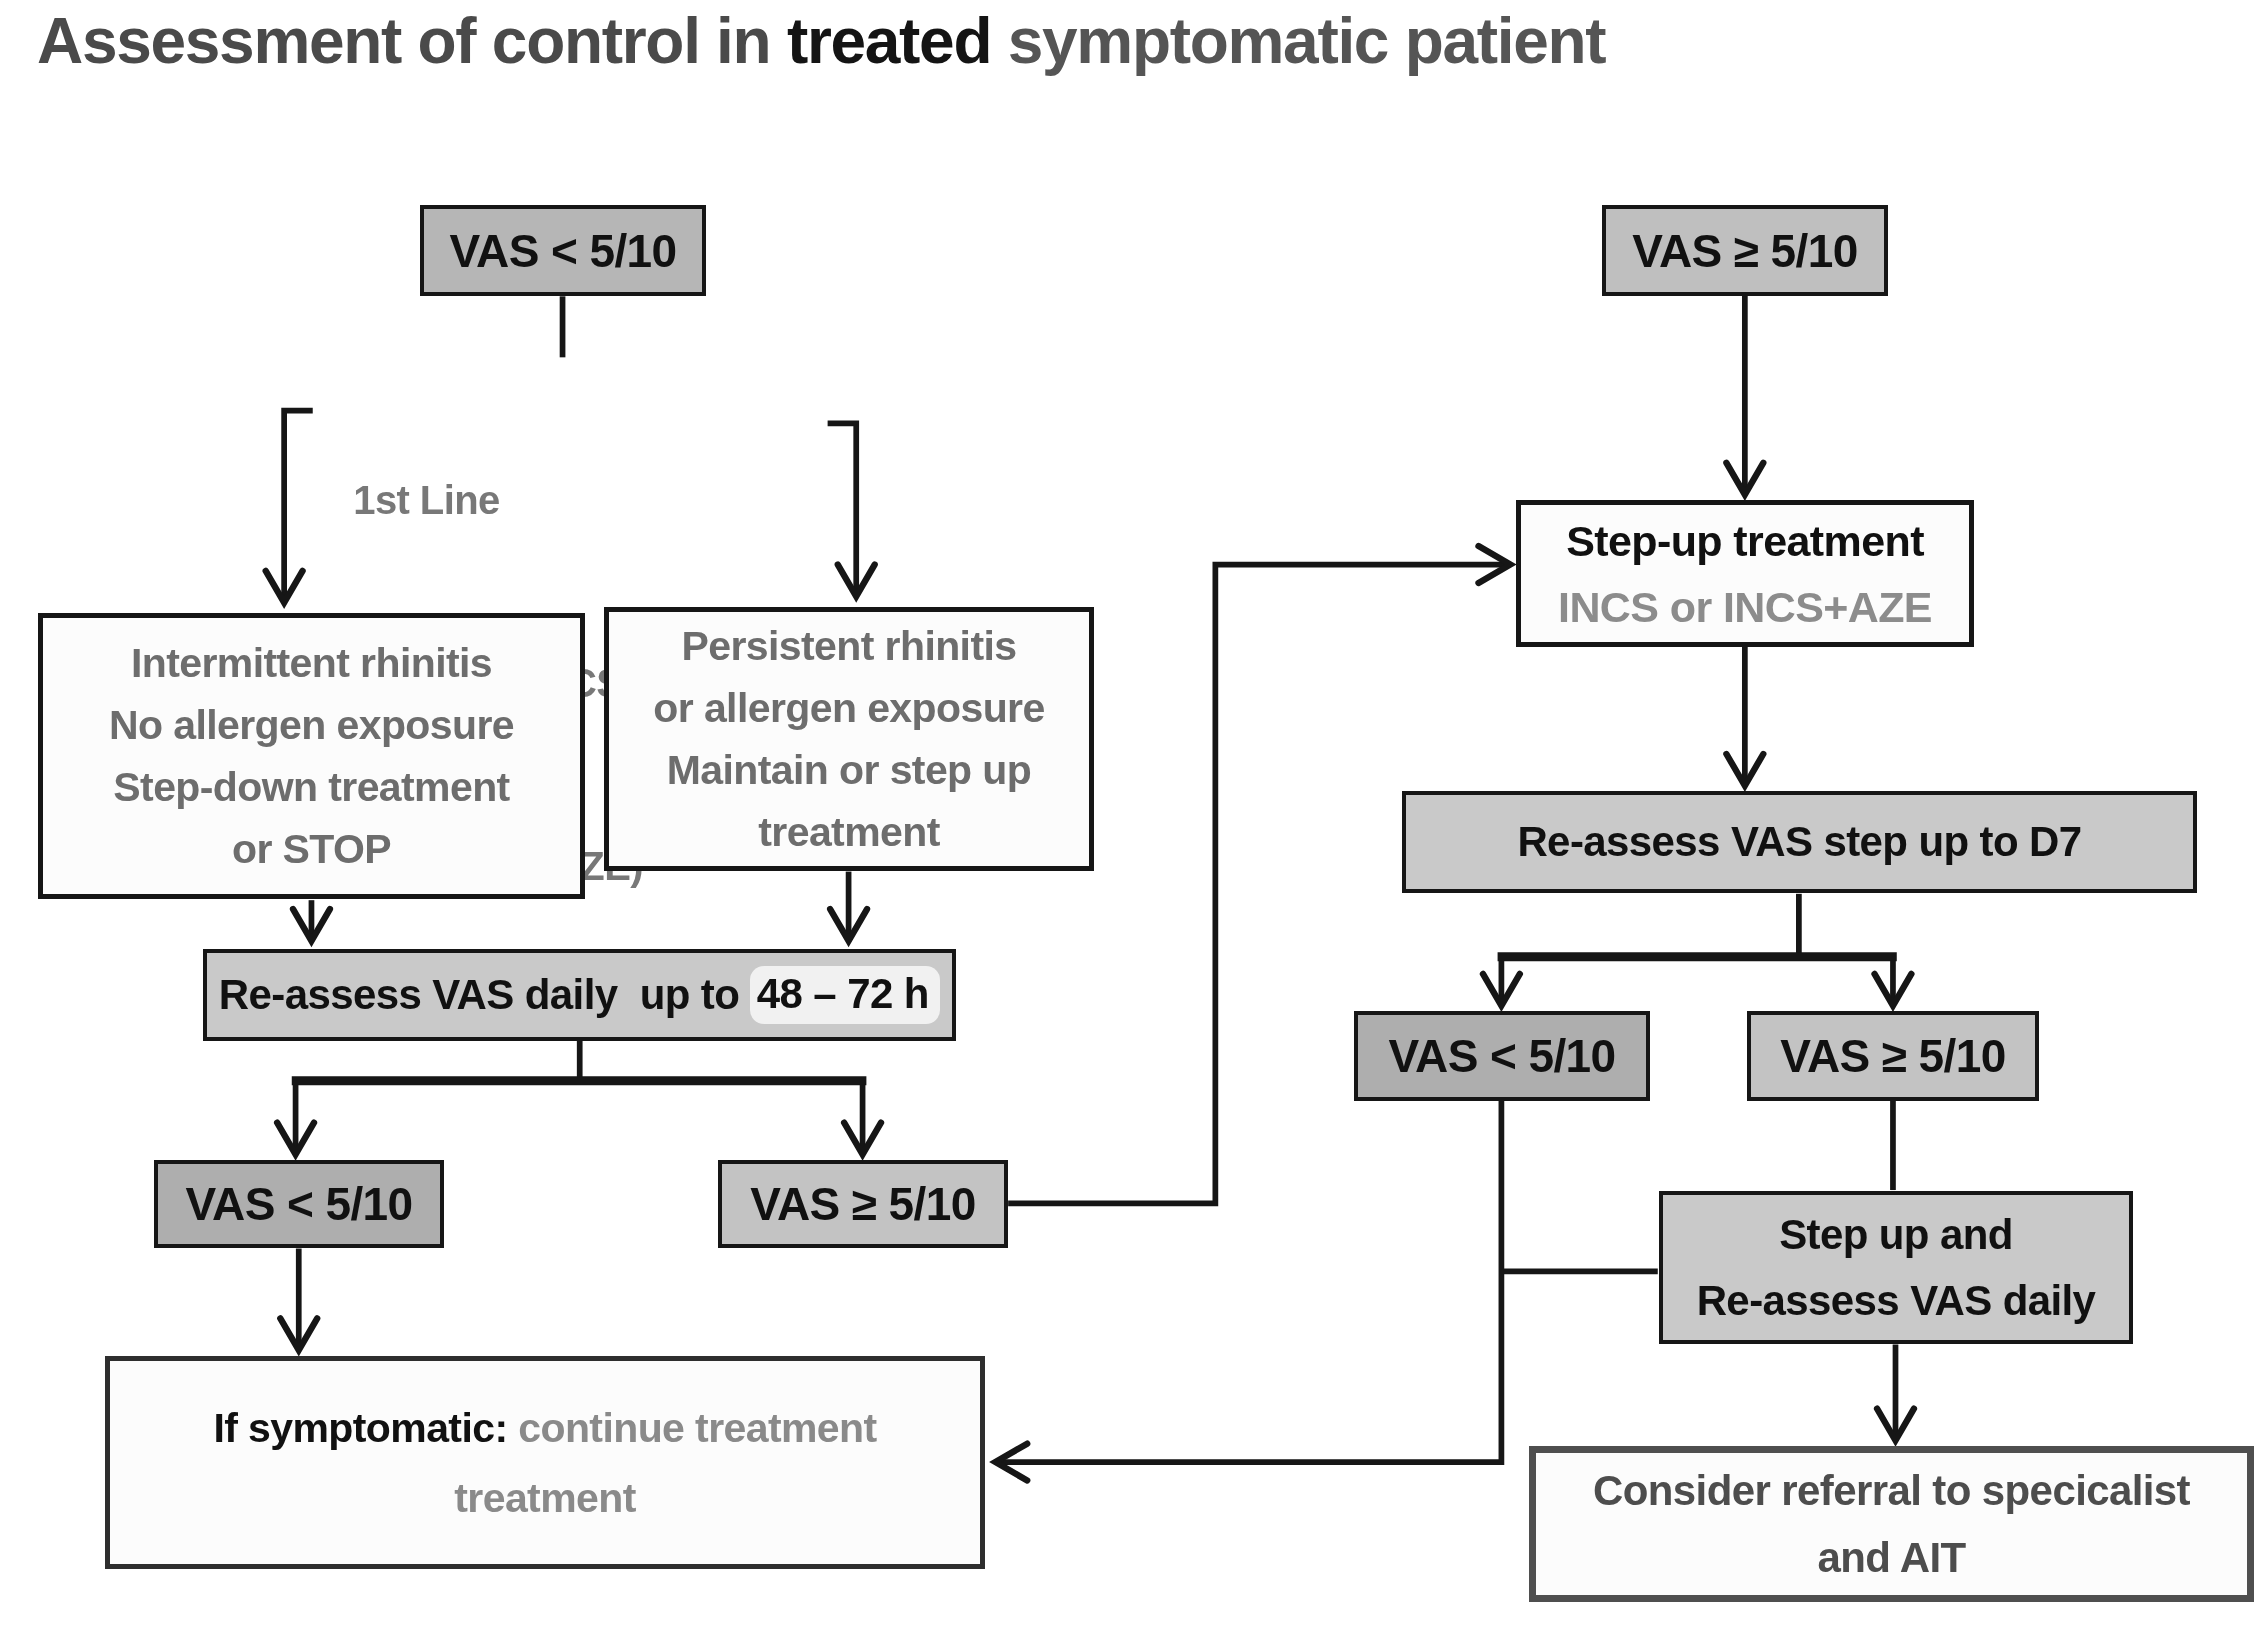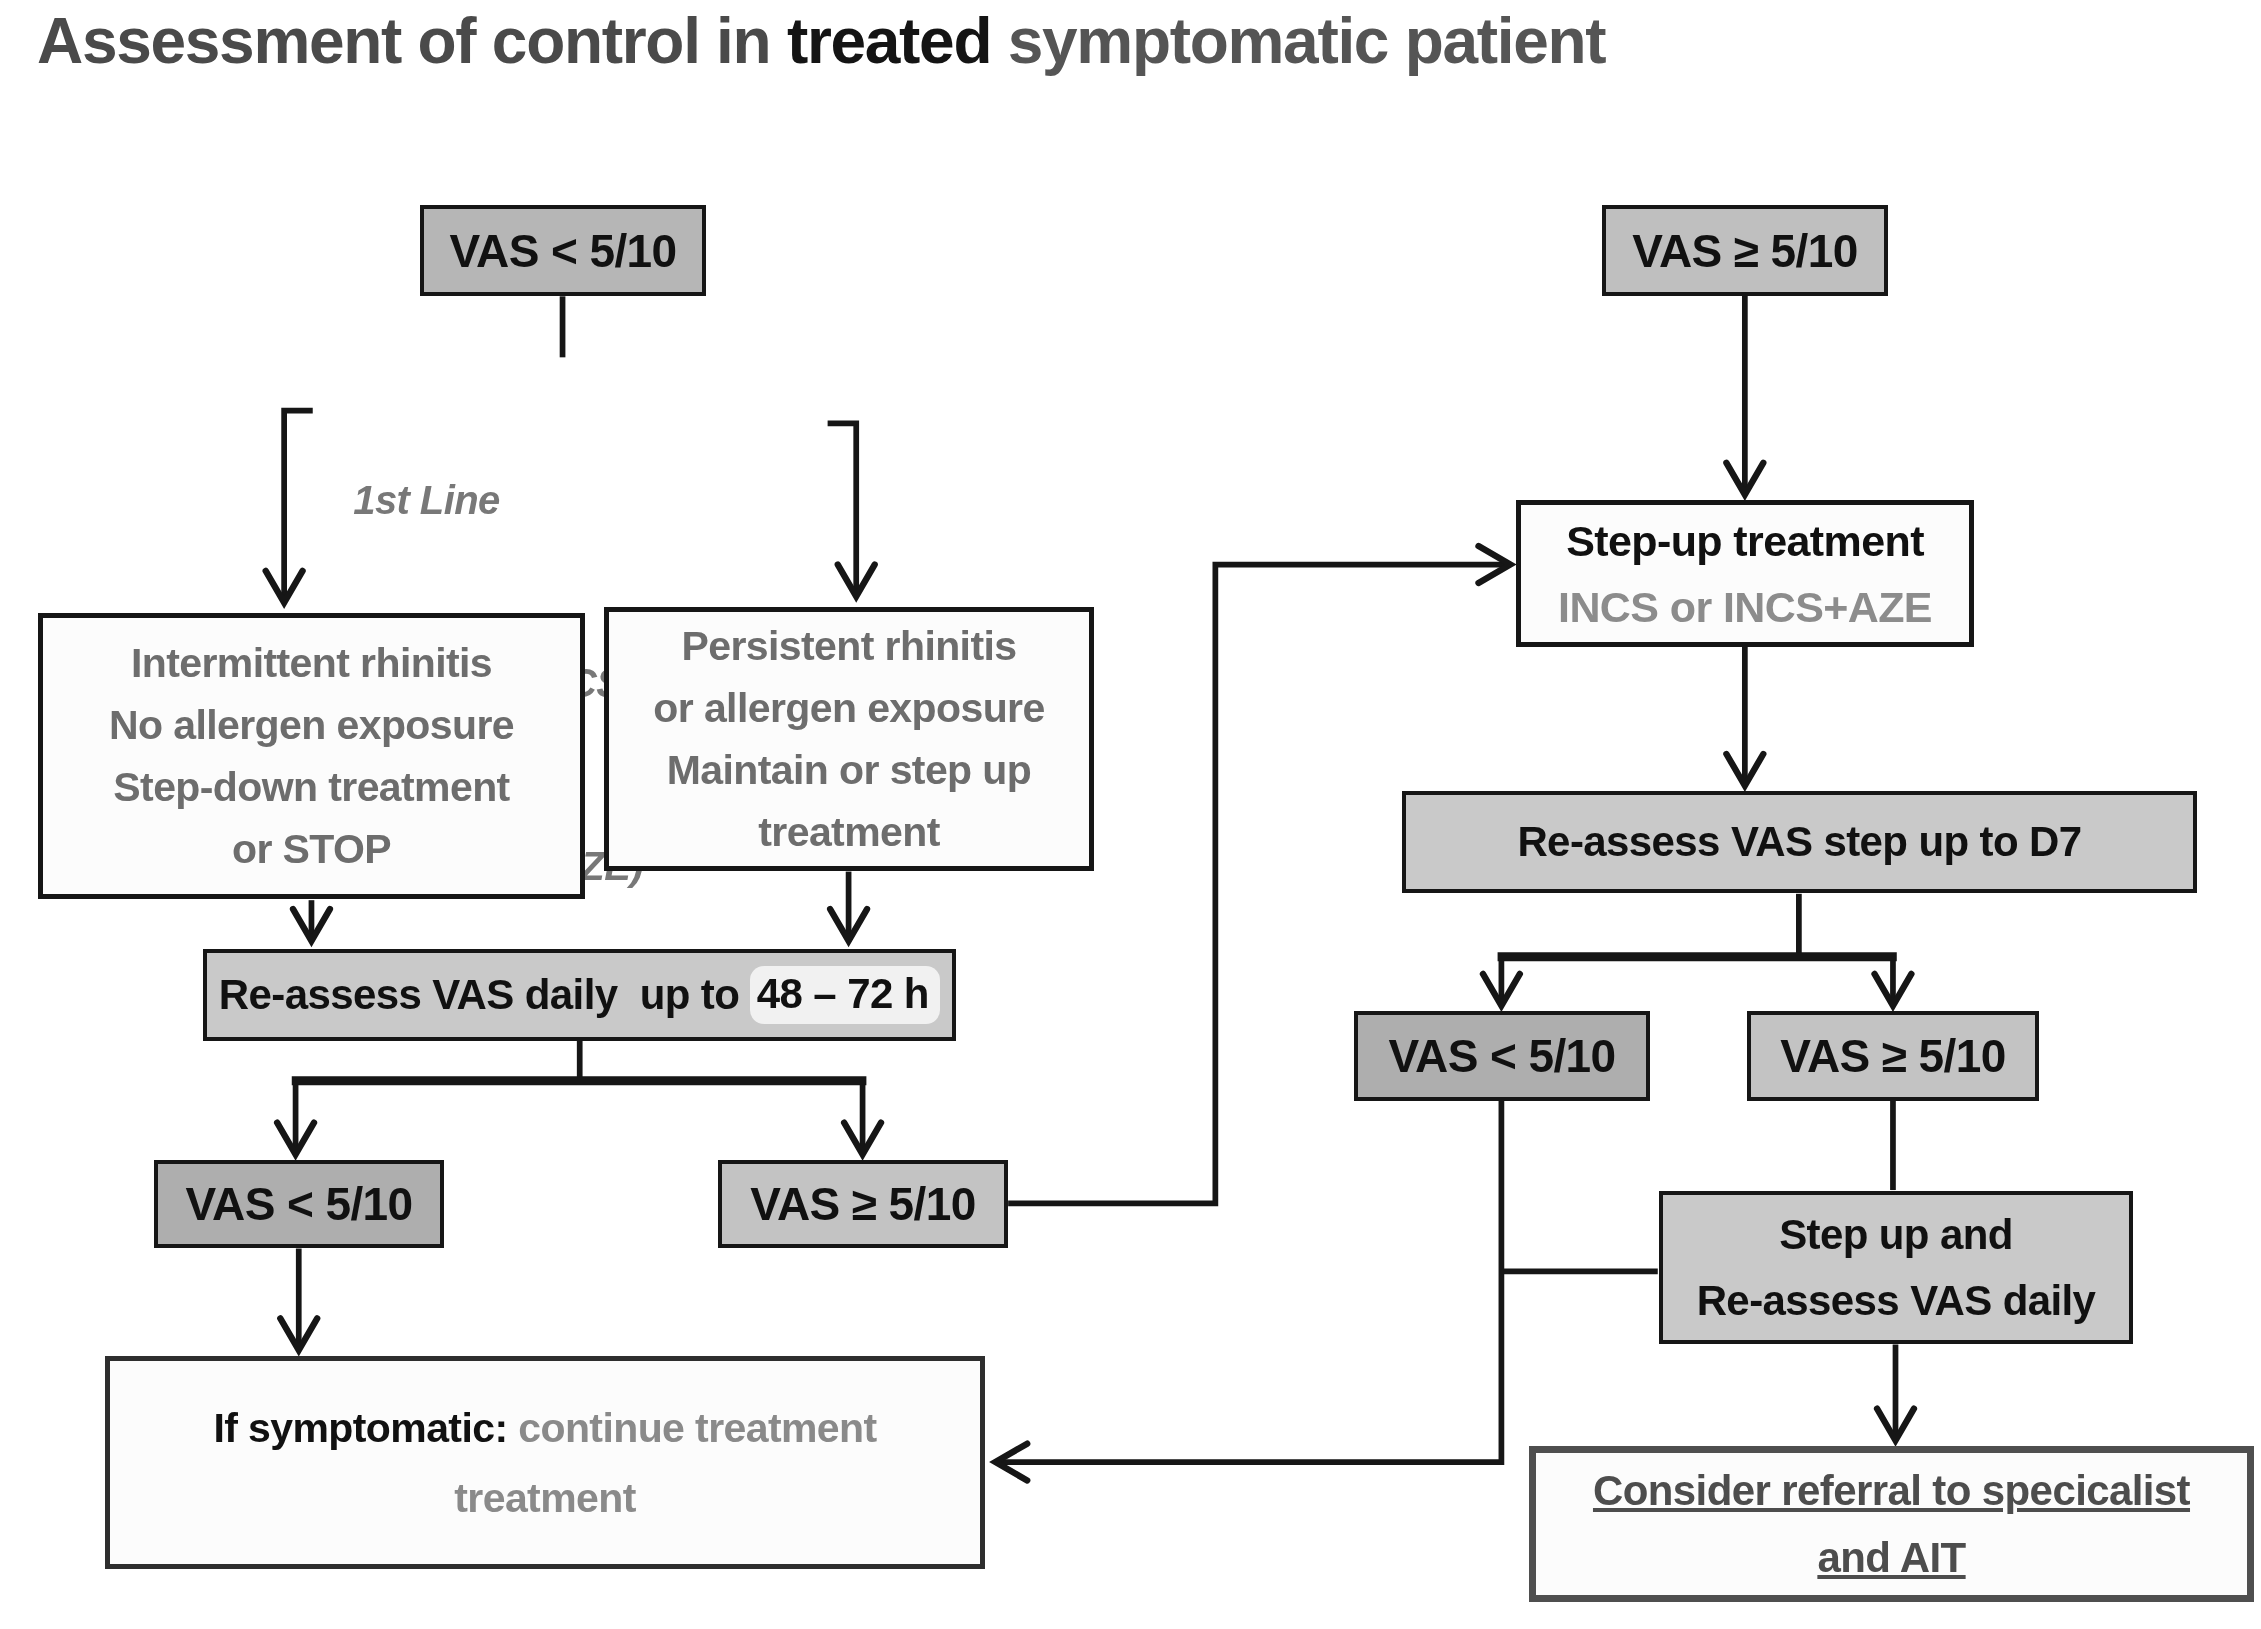--- a/index.html
+++ b/index.html
@@ -18,38 +18,38 @@
 
   .vasbox { border: 4.5px solid #161616; color: #111111; font-size: 46px; letter-spacing: -0.6px; }
   .fill-mid   { background: #b6b6b6; }
   .fill-midlt { background: #bfbfbf; }
   .fill-dark  { background: #aeaeae; }
   .fill-light { background: #c3c3c3; }
   .fill-gray  { background: #c9c9c9; }
   .fill-white { background: #fcfcfc; }
 
   .note { position: absolute; text-align: center; font-weight: bold; color: #787878;
-          font-size: 40px; line-height: 61px; white-space: pre-wrap; letter-spacing: -0.6px; font-style: italic; }
+          font-size: 40px; line-height: 61px; white-space: pre-wrap; letter-spacing: -0.6px; }
 
   .box-rhinitis { border: 5.1px solid #161616; color: #6d6d6d; font-size: 41px; line-height: 62px; letter-spacing: -0.6px; }
 
   .box-d { border: 4.5px solid #161616; color: #111111; font-size: 42px; flex-direction: row; white-space: pre-wrap; letter-spacing: -0.6px; }
   .box-d .hl { background: #f1f1f1; padding: 3.8px 11.4px 6.4px 6.4px; border-radius: 14px; }
 
   .box-if { border: 5.7px solid #2e2e2e; color: #8a8a8a; font-size: 41px; line-height: 70px; letter-spacing: -0.6px; }
   .box-if .black { color: #111111; }
   .box-if .line { white-space: pre-wrap; }
 
   .box-h { border: 5.1px solid #161616; font-size: 43px; line-height: 66px; letter-spacing: -0.6px; }
   .box-h .t { color: #111111; }
   .box-h .s { color: #8c8c8c; }
 
   .box-j { border: 4.5px solid #161616; color: #111111; font-size: 42px; letter-spacing: -0.6px; }
   .box-m { border: 4.5px solid #161616; color: #111111; font-size: 42px; line-height: 66px; letter-spacing: -0.6px; }
-  .box-n { border: 7.6px solid #4f4f4f; color: #4d4d4d; font-size: 42px; line-height: 67px; letter-spacing: -0.6px; text-decoration: underline; }
+  .box-n { border: 7.6px solid #4f4f4f; color: #4d4d4d; font-size: 42px; line-height: 67px; letter-spacing: -0.6px; }
 </style>
 </head>
 <body>
 
 <div class="canvas">
 
   <svg class="connectors" viewBox="0 0 3557 2564" xmlns="http://www.w3.org/2000/svg">
     <defs>
       <marker id="ah" viewBox="0 0 70 70" refX="58" refY="35" markerWidth="70" markerHeight="70" markerUnits="userSpaceOnUse" orient="auto">
         <path d="M8,6 L58,35 L8,64" fill="none" stroke="#161616" stroke-width="10" stroke-linecap="round"></path>

